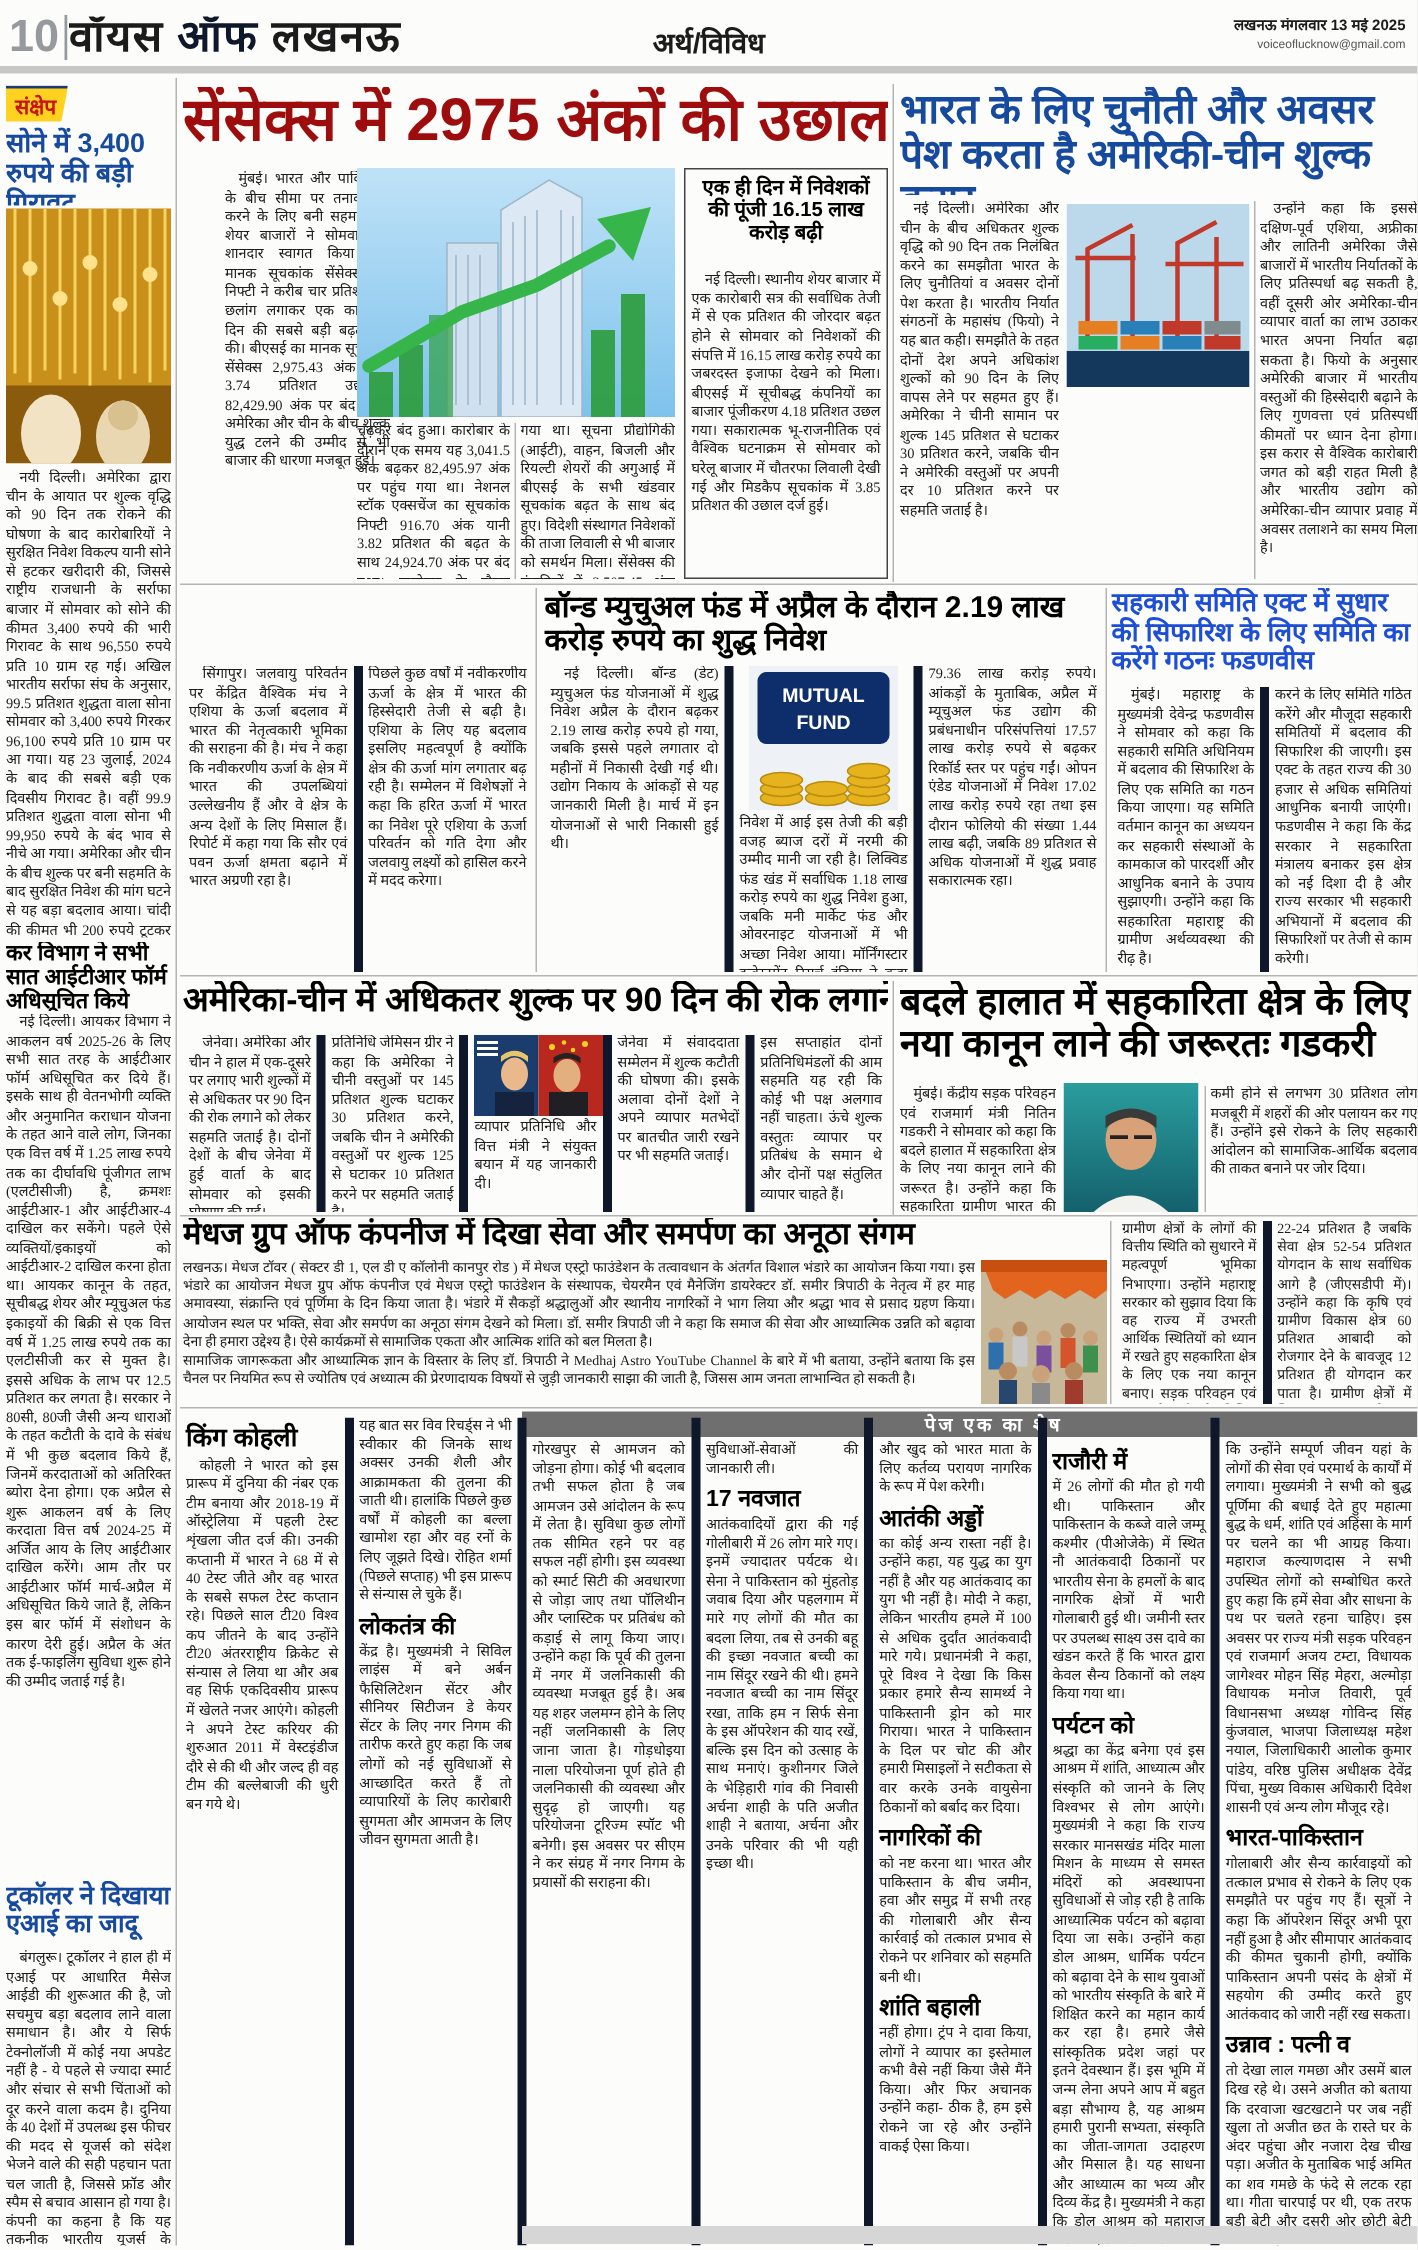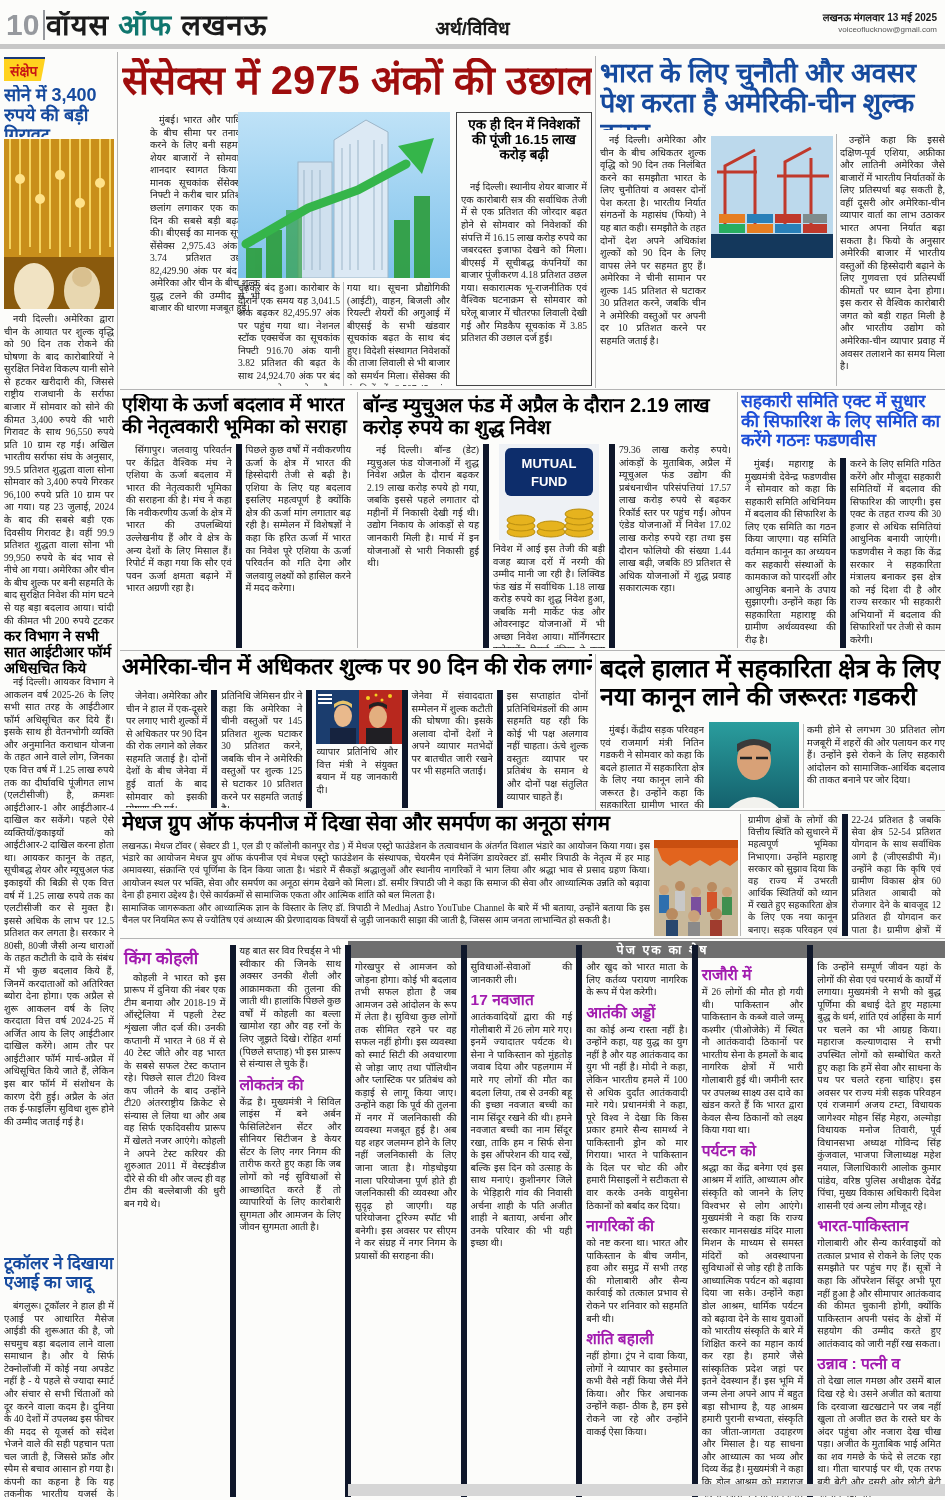--- a/index.html
+++ b/index.html
@@ -4,31 +4,31 @@
 <style>
   html,body{margin:0;padding:0;background:#e9e9e9;}
   #page{position:relative;width:945px;height:1500px;margin:0 auto;background:#fcfcfa;overflow:hidden;
         font-family:"Liberation Serif","DejaVu Serif",serif;color:#1b1b1b;}
   .abs{position:absolute;box-sizing:border-box;overflow:hidden;}
   .hl{font-family:"Liberation Sans","DejaVu Sans",sans-serif;font-weight:bold;line-height:1.12;color:#000;}
   .bodytxt{font-size:9.6px;line-height:1.31;text-align:justify;}
   .bodytxt p{margin:0 0 1px;text-indent:9px;}
   .bodytxt p.noind{text-indent:0;}
   .sh{font-family:"Liberation Sans","DejaVu Sans",sans-serif;font-weight:bold;font-size:15.5px;line-height:1.1;
-      margin:5px 0 3px;text-indent:0;color:#a21caf;text-align:left;}
+      margin:5px 0 3px;text-indent:0;color:#000000;text-align:left;}
   .cols{display:flex;height:100%;}
   .cols>.c{flex:1;padding:0 4px;box-sizing:border-box;overflow:hidden;}
   .cols>.c+.c{border-left:6px solid #0f172a;}
   .vr{position:absolute;width:1px;background:#b4b4b4;}
   .hr{position:absolute;height:1px;background:#b4b4b4;}
   
   .pgnum{font-family:"Liberation Sans",sans-serif;font-weight:bold;font-size:30px;color:#96999e;
          border-right:2px solid #96999e;padding-right:4px;line-height:1;}
   .masthead{font-family:"Liberation Sans",sans-serif;font-weight:bold;font-size:29px;line-height:1;letter-spacing:1px;}
-  .masthead .mid{color:#0f766e;}
+  .masthead .mid{color:#0f172a;}
   .sect{font-family:"Liberation Sans",sans-serif;font-weight:bold;font-size:19px;}
   .dateline{font-family:"Liberation Sans",sans-serif;font-weight:bold;font-size:10px;text-align:right;line-height:1.25;}
   .dateline .mail{font-weight:normal;font-size:8px;color:#555;}
   .headband{position:absolute;left:0;top:44px;width:945px;height:5px;background:#c7c7c7;}
   
   .brieflabel{background:#ffd21f;color:#c81414;font-family:"Liberation Sans",sans-serif;font-weight:bold;
               font-size:14px;padding:2px 8px 3px 6px;border-top:2px solid #1a3a7a;
               clip-path:polygon(0 0,100% 0,88% 100%,0 100%);display:inline-block;}
   .bluehl{color:#164a9e;}
   .redhl{color:#b01111;}
@@ -162,21 +162,20 @@
       <rect x="64" y="88" width="26" height="9" fill="#2980b9"></rect>
         <rect x="92" y="88" width="24" height="9" fill="#c0392b"></rect>
     </g>
     <rect x="0" y="98" width="122" height="24" fill="#14385c"></rect>
   </svg>
   <div class="vr" style="left:836px;top:134px;height:252px;"></div>
   <div class="abs bodytxt" style="left:840px;top:134px;width:105px;height:252px;">
     <p>उन्होंने कहा कि इससे दक्षिण-पूर्व एशिया, अफ्रीका और लातिनी अमेरिका जैसे बाजारों में भारतीय निर्यातकों के लिए प्रतिस्पर्धा बढ़ सकती है, वहीं दूसरी ओर अमेरिका-चीन व्यापार वार्ता का लाभ उठाकर भारत अपना निर्यात बढ़ा सकता है। फियो के अनुसार अमेरिकी बाजार में भारतीय वस्तुओं की हिस्सेदारी बढ़ाने के लिए गुणवत्ता एवं प्रतिस्पर्धी कीमतों पर ध्यान देना होगा। इस करार से वैश्विक कारोबारी जगत को बड़ी राहत मिली है और भारतीय उद्योग को अमेरिका-चीन व्यापार प्रवाह में अवसर तलाशने का समय मिला है।</p>
   </div>
 
-  <div class="abs hl" style="left:122px;top:394px;width:232px;height:46px;font-size:19.5px;">एशिया के ऊर्जा बदलाव में भारत की नेतृत्वकारी भूमिका को सराहा</div>
   <div class="abs" style="left:122px;top:444px;width:233px;height:204px;">
     <div class="cols bodytxt">
       <div class="c">
           <p>सिंगापुर। जलवायु परिवर्तन पर केंद्रित वैश्विक मंच ने एशिया के ऊर्जा बदलाव में भारत की नेतृत्वकारी भूमिका की सराहना की है। मंच ने कहा कि नवीकरणीय ऊर्जा के क्षेत्र में भारत की उपलब्धियां उल्लेखनीय हैं और वे क्षेत्र के अन्य देशों के लिए मिसाल हैं। रिपोर्ट में कहा गया कि सौर एवं पवन ऊर्जा क्षमता बढ़ाने में भारत अग्रणी रहा है।</p>
         </div>
       <div class="c">
           <p class="noind">पिछले कुछ वर्षों में नवीकरणीय ऊर्जा के क्षेत्र में भारत की हिस्सेदारी तेजी से बढ़ी है। एशिया के लिए यह बदलाव इसलिए महत्वपूर्ण है क्योंकि क्षेत्र की ऊर्जा मांग लगातार बढ़ रही है। सम्मेलन में विशेषज्ञों ने कहा कि हरित ऊर्जा में भारत का निवेश पूरे एशिया के ऊर्जा परिवर्तन को गति देगा और जलवायु लक्ष्यों को हासिल करने में मदद करेगा।</p>
         </div>
     </div>
   </div>

